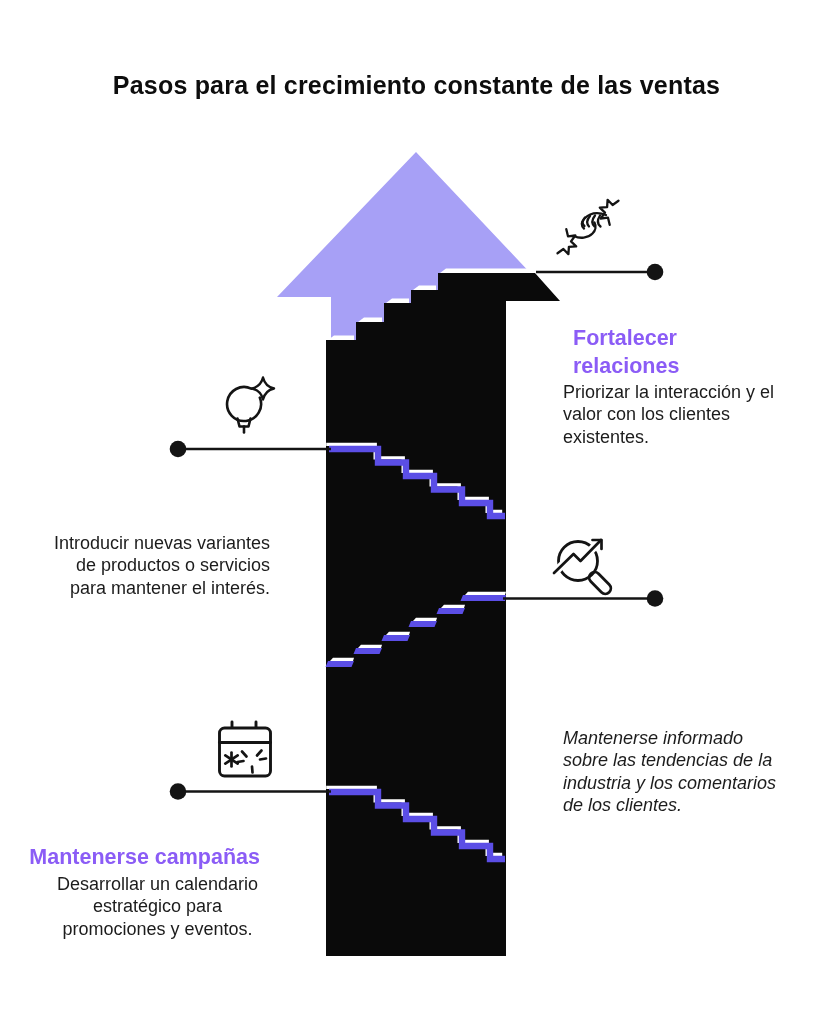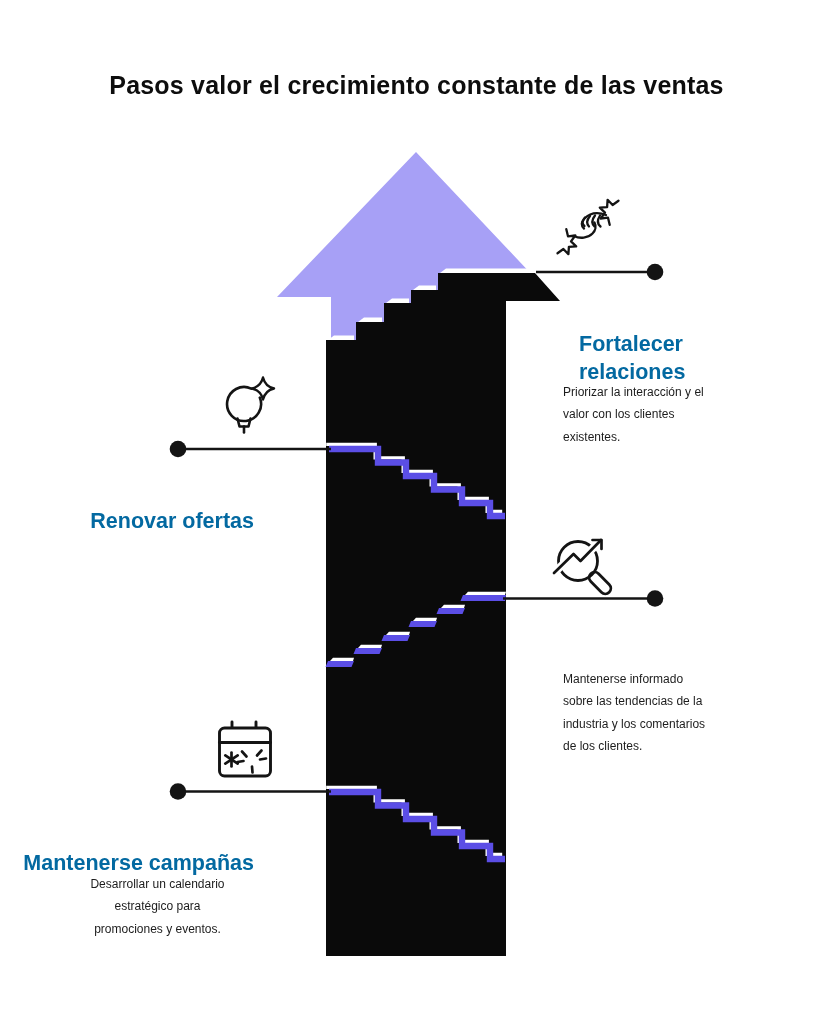--- a/index.html
+++ b/index.html
@@ -13,37 +13,37 @@
   }
   .title{
     position:absolute;top:54px;left:0;width:833px;
     text-align:center;
     font-size:25px;font-weight:700;color:#0d0d0d;
     letter-spacing:.2px;
   }
   svg.art{position:absolute;left:0;top:0;}
   .heading{
     position:absolute;
-    font-size:21.5px;font-weight:700;line-height:28px;color:#0369a1;
-    white-space:pre-line;margin:16px;
+    font-size:21.5px;font-weight:700;line-height:28px;color:#8b5cf6;
+    white-space:pre-line;margin:10px;
   }
   .body-text{
     position:absolute;
-    font-size:12px;font-weight:400;line-height:22.3px;color:#1c1c1c;
+    font-size:18px;font-weight:400;line-height:22.3px;color:#1c1c1c;
     white-space:pre-line;margin:0;
   }
   .align-right{text-align:right;}
   .ink-stroke{stroke:#141414;fill:none;stroke-linecap:round;stroke-linejoin:round;}
 </style>
 </head>
 <body>
 
 <div class="canvas">
 
-  <h1 class="title">Pasos valor el crecimiento constante de las ventas</h1>
+  <h1 class="title">Pasos para el crecimiento constante de las ventas</h1>
 
   <svg class="art" width="833" height="1024" viewBox="0 0 833 1024">
 
     <polygon points="416,152 553,297 500,297 500,430 331,430 331,297 277,297" fill="#a7a0f6"></polygon>
 
     <polygon points="326,956 326,340 356,340 356,322 384,322 384,303 411,303 411,290 438,290 438,273 535,273 560,301 506,301 506,956" fill="#0a0a0a"></polygon>
 
     <g fill="#ffffff">
       <path d="M328,340 L334,335.5 L354,335.5 L354,340 Z"></path>
       <path d="M358,322 L364,317.5 L382,317.5 L382,322 Z"></path>
@@ -141,23 +141,25 @@
       </g>
     </g>
   </svg>
 
   <h3 class="heading" style="left:563px;top:314px;width:160px;">Fortalecer
 relaciones</h3>
   <p class="body-text" style="left:563px;top:381px;width:220px;">Priorizar la interacción y el
 valor con los clientes
 existentes.</p>
 
-  <h3 class="heading align-right" style="right:563px;top:491px;white-space:nowrap;">Renovar ofertas</h3>
+  <p class="body-text align-right" style="right:563px;top:532px;width:225px;">Introducir nuevas variantes
+de productos o servicios
+para mantener el interés.</p>
 
-  <p class="body-text" style="left:563px;top:668px;width:225px;">Mantenerse informado
+  <p class="body-text" style="left:563px;top:727px;width:225px;font-style:italic;">Mantenerse informado
 sobre las tendencias de la
 industria y los comentarios
 de los clientes.</p>
 
   <h3 class="heading align-right" style="right:563px;top:833px;white-space:nowrap;">Mantenerse campañas</h3>
   <p class="body-text align-right" style="right:563px;top:873px;width:225px;text-align:center;">Desarrollar un calendario
 estratégico para
 promociones y eventos.</p>
 
 </div>

